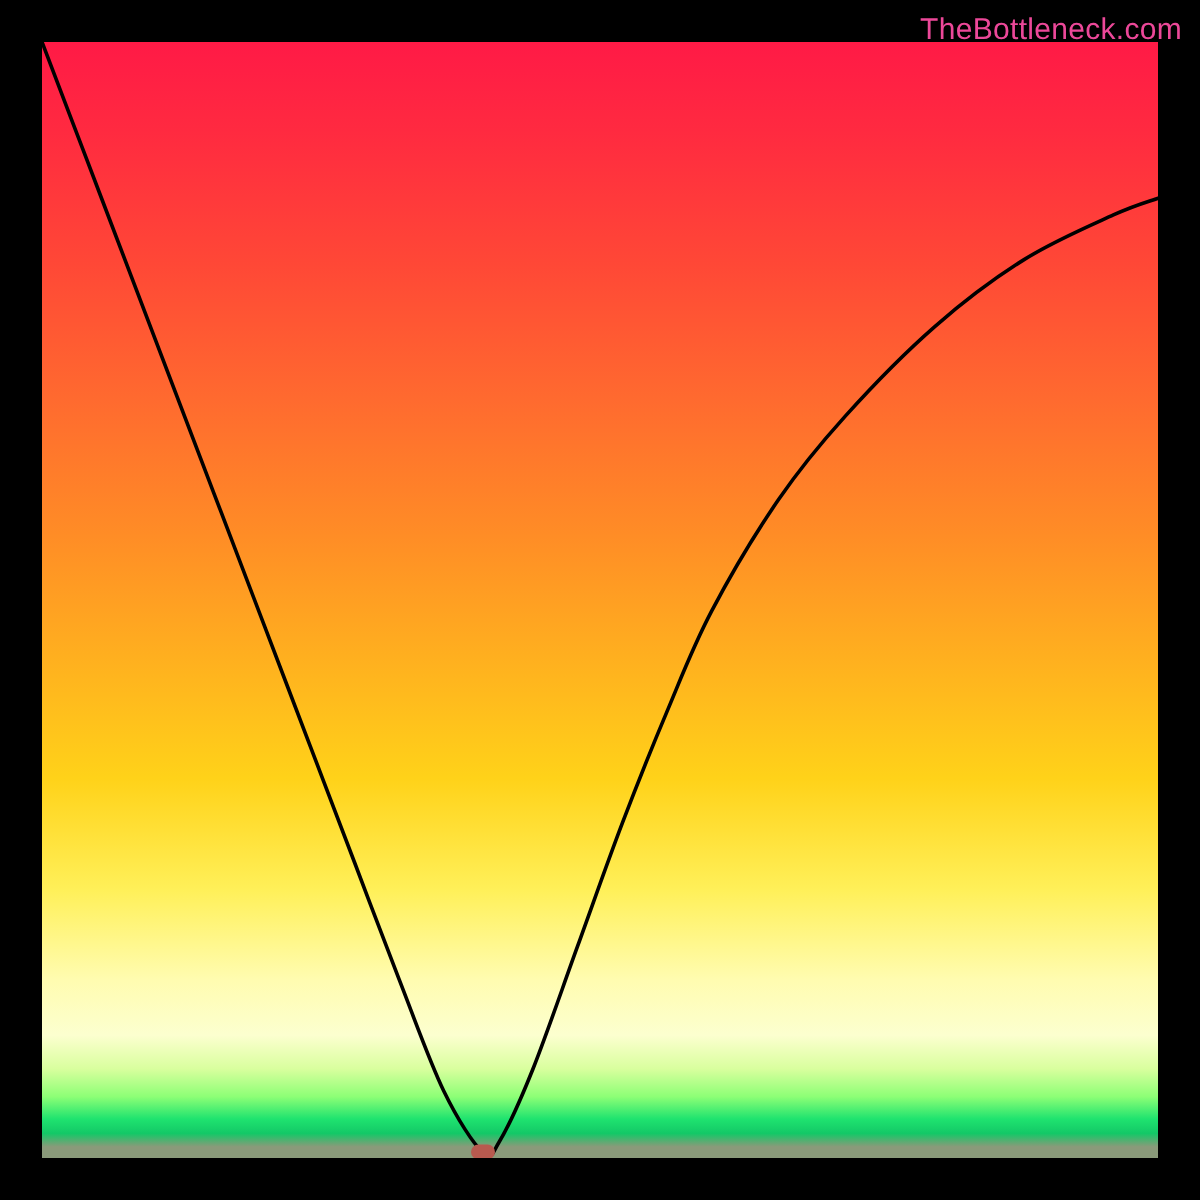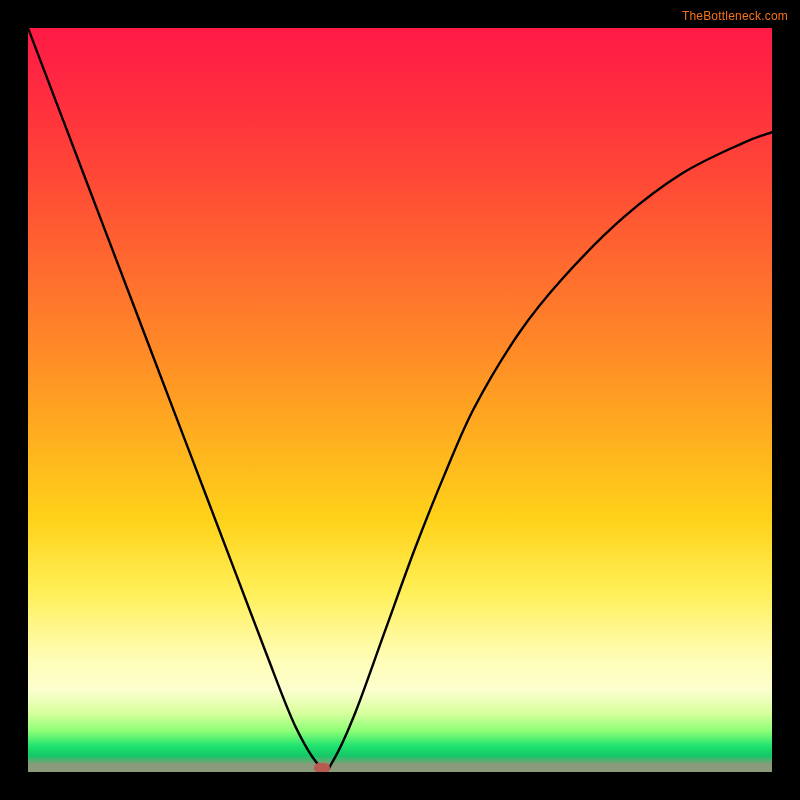--- a/index.html
+++ b/index.html
@@ -60,22 +60,22 @@
     width: 16px;
     height: 10px;
     border-radius: 5px;
     background: #b85a4f;
     transform: translate(-50%, -50%);
   }
   .watermark {
     position: absolute;
     top: 9px;
     right: 12px;
-    color: #f97316;
-    font-size: 12px;
+    color: #ec4899;
+    font-size: 20px;
     letter-spacing: 0.2px;
     user-select: none;
   }
 </style>
 </head>
 <body>
 
 <div class="frame">
 
   <div class="watermark">TheBottleneck.com</div>

